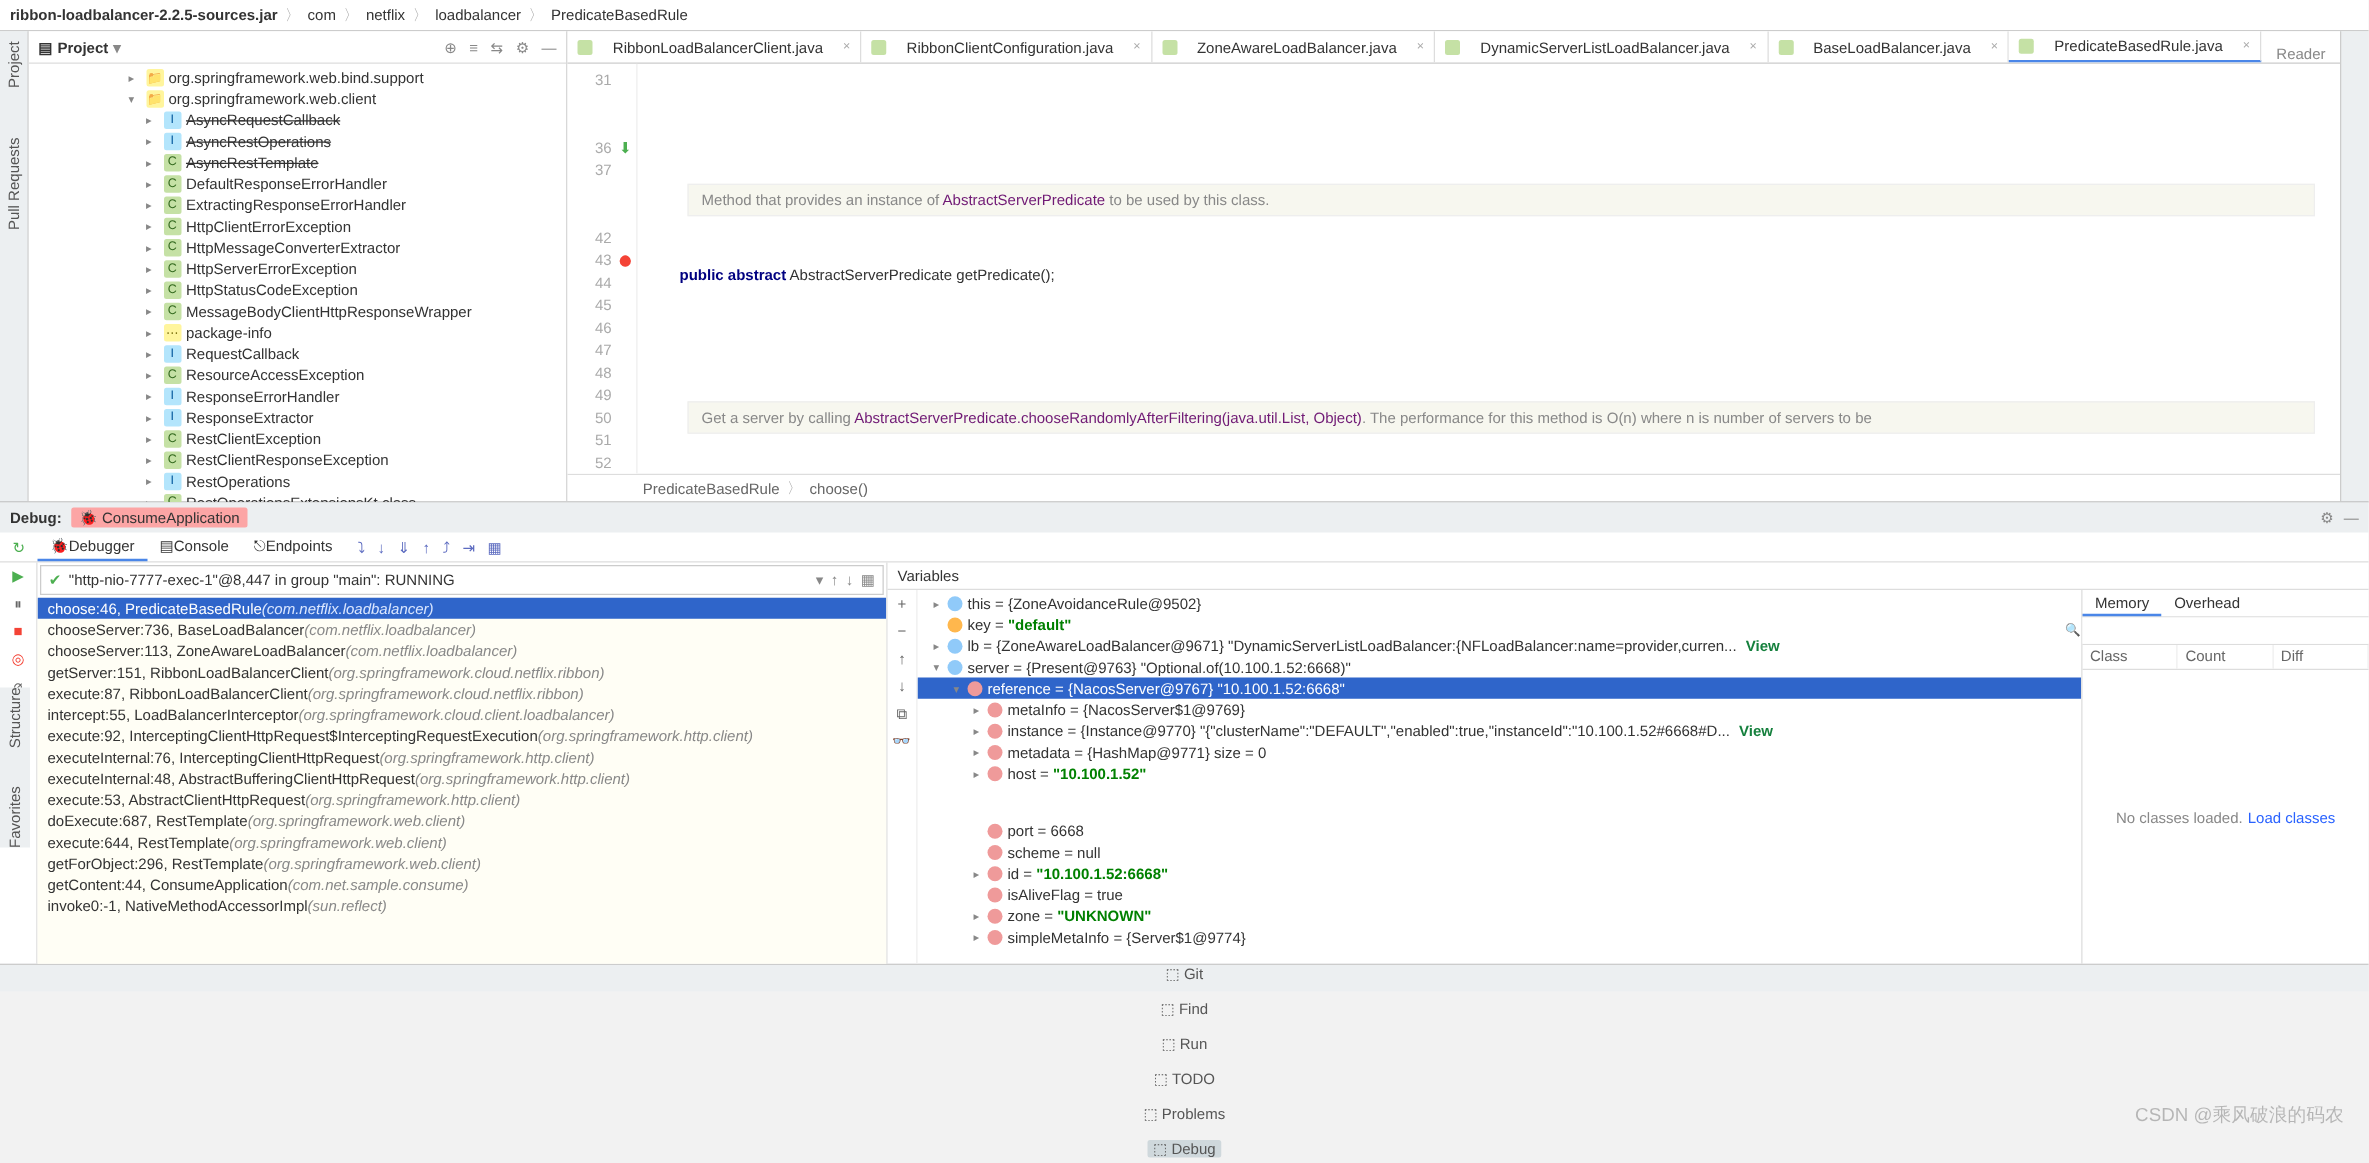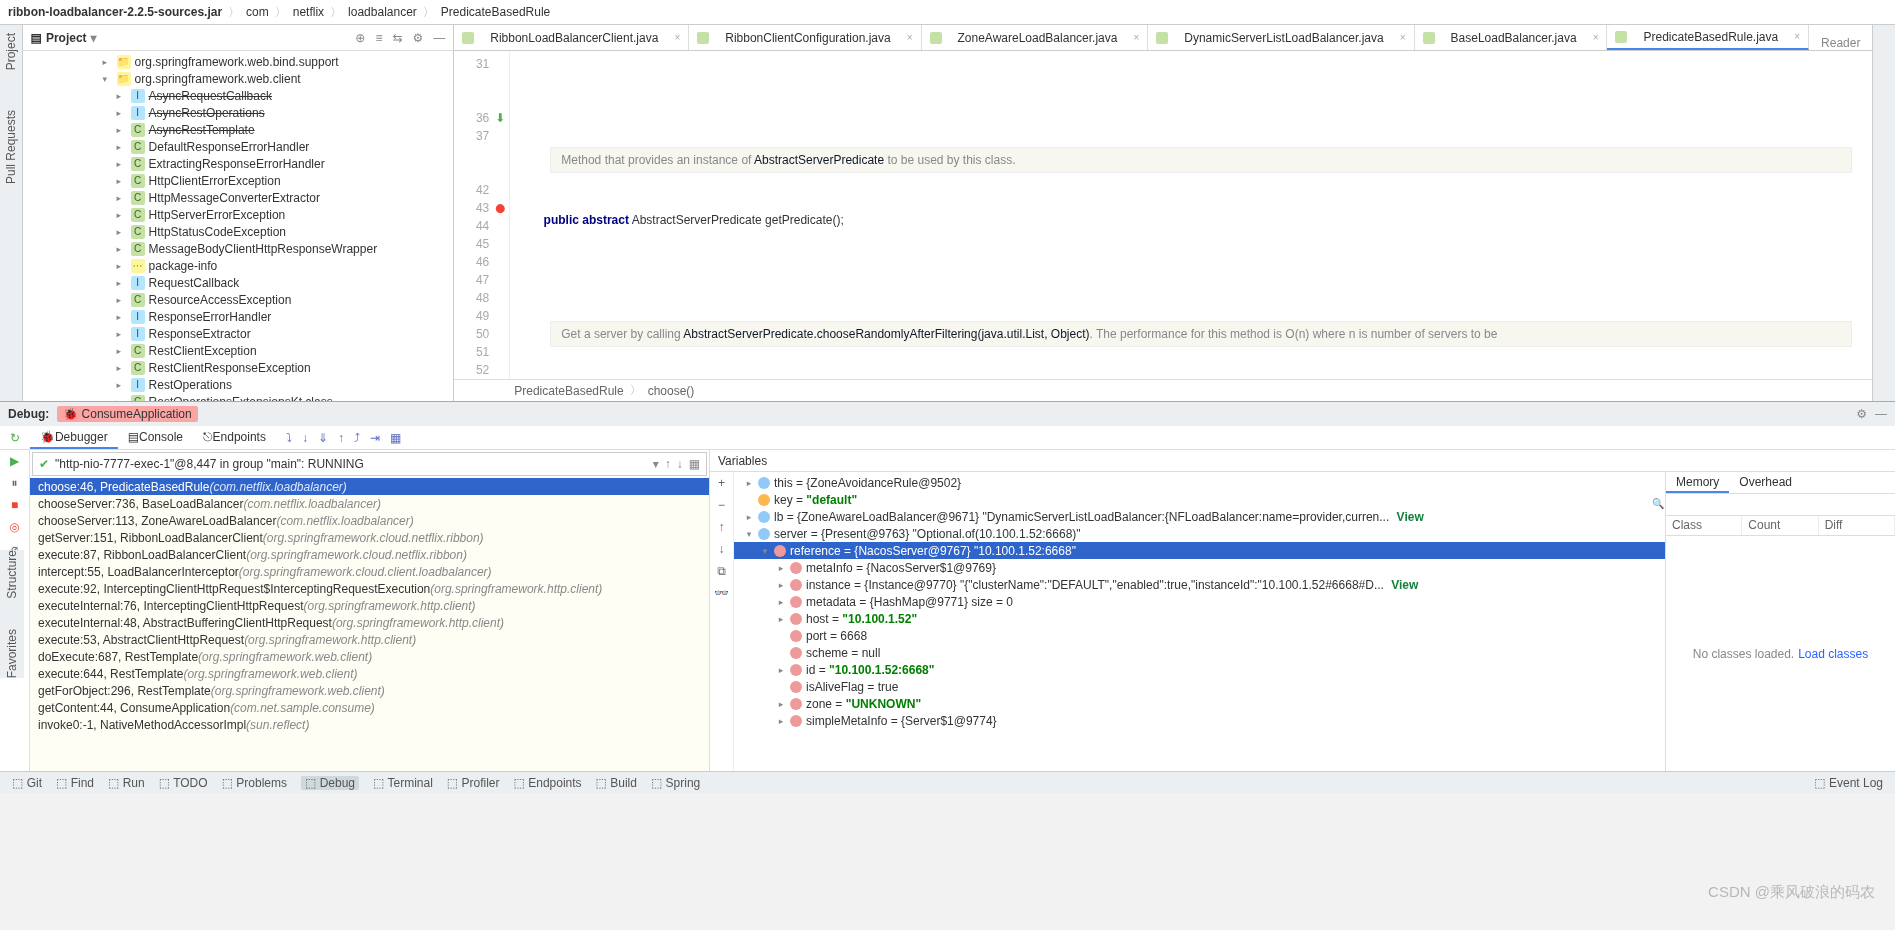--- a/index.html
+++ b/index.html
@@ -30,21 +30,21 @@
 .editor-tab.active { background: #fff; border-bottom: 2px solid #4a86e8; }
 .tab-icon { width: 12px; height: 12px; background: #c5e1a5; border-radius: 2px; display: inline-block; }
 .tab-close { color: #aaa; cursor: pointer; font-size: 10px; }
 .reader-mode { margin-left: auto; padding: 0 12px; color: #888; margin-top: 24px; }
 .code-body { flex: 1; display: flex; position: relative; font-family: Consolas, monospace; overflow: hidden; }
 .gutter { width: 56px; background: #fff; border-right: 1px solid #eee; text-align: right; color: #aaa; padding-right: 20px; line-height: 18px; padding-top: 4px; }
 .gutter .ln { height: 18px; }
 .code-lines { flex: 1; line-height: 18px; padding-top: 4px; white-space: pre; font-size: 13px; }
 .code-line { height: 18px; padding-left: 20px; }
 .doc-block { background: #f7f7ef; border: 1px solid #eee; margin: 2px 20px 2px 40px; padding: 4px 10px; color: #888; height: auto; line-height: 16px; font-size: 12px; font-family: "Segoe UI", sans-serif; }
-.doc-block .doclink { color: #0f172a; text-align: center; }
+.doc-block .doclink { color: #701a75; text-align: center; }
 .kw { color: #000080; font-weight: bold; }
 .crumb-bar { height: 22px; border-top: 1px solid #ddd; display: flex; align-items: center; padding-left: 60px; color: #666; gap: 4px; }
 .debug-panel { border-top: 1px solid #aaa; background: #fff; display: flex; flex-direction: column; height: 370px; }
 .debug-header { height: 24px; background: #eceff1; display: flex; align-items: center; padding: 0 8px; gap: 8px; }
 .debug-header .db-label { font-weight: bold; }
 .debug-header .run-cfg { background: #fca5a5; padding: 1px 6px; border-radius: 2px; }
 .debug-tabs-row { height: 24px; border-bottom: 1px solid #ddd; display: flex; align-items: center; }
 .dbg-side { width: 30px; display: flex; justify-content: center; color: #4caf50; }
 .dbg-tab { padding: 0 10px; height: 100%; display: flex; align-items: center; cursor: pointer; border-bottom: 2px solid transparent; }
 .dbg-tab.active { border-bottom: 2px solid #4a86e8; }
@@ -83,21 +83,21 @@
 .mem-tab.active { border-bottom: 2px solid #4a86e8; }
 .mem-search { height: 22px; border-bottom: 1px solid #ddd; }
 .mem-search input { width: 100%; height: 100%; border: none; padding: 0 18px; }
 .mem-th { height: 20px; border-bottom: 1px solid #ddd; display: flex; }
 .mem-th span { flex: 1; padding: 2px 6px; border-right: 1px solid #eee; color: #666; }
 .mem-body { flex: 1; display: flex; align-items: center; justify-content: center; color: #888; gap: 4px; }
 .mem-body a { color: #2962ff; cursor: pointer; }
 .side-tool-right { width: 24px; background: #eceff1; border-left: 1px solid #ccc; }
 .right-side-structure { position: absolute; left: 0; top: 550px; width: 24px; background: #eceff1; display: flex; flex-direction: column; align-items: center; gap: 30px; }
 .right-side-structure span { writing-mode: vertical-rl; transform: rotate(180deg); color: #555; cursor: pointer; }
-.bottom-bar { height: 22px; background: #eceff1; border-top: 1px solid #ccc; display: flex; align-items: center; padding: 0 12px; gap: 14px; }
+.bottom-bar { height: 22px; background: #eceff1; border-top: 1px solid #ccc; display: flex; align-items: center; padding: 0 12px; gap: 14px; flex-direction: column; }
 .bottom-bar .bb-item { color: #555; cursor: pointer; display: flex; align-items: center; gap: 3px; }
 .bottom-bar .bb-item.active { background: #cfd8dc; padding: 0 4px; border-radius: 2px; }
 .bottom-bar .right { margin-left: auto; }
 .watermark { position: absolute; right: 20px; bottom: 28px; color: rgba(0,0,0,0.25); font-size: 15px; pointer-events: none; }
 .search-glyph::before { content: "🔍"; font-size: 10px; position: absolute; margin-left: -14px; margin-top: 4px; }
 </style>
 </head>
 <body>
 
 <div class="top-nav">
@@ -441,21 +441,21 @@
             <div class="var-item" style="padding-left: 42px;">
               <span class="vi-arrow">▸</span>
               <span class="vi-icon f"></span>
               <span>metadata = {HashMap@9771}  size = 0</span>
             </div>
             <div class="var-item" style="padding-left: 42px;">
               <span class="vi-arrow">▸</span>
               <span class="vi-icon f"></span>
               <span>host = <span class="val-str">"10.100.1.52"</span></span>
             </div>
-            <div class="var-item" style="padding-left: 42px;">
+            <div class="var-item" style="padding-left: 42px; margin-top: 29px;">
               <span class="vi-arrow"></span>
               <span class="vi-icon f"></span>
               <span>port = 6668</span>
             </div>
             <div class="var-item" style="padding-left: 42px;">
               <span class="vi-arrow"></span>
               <span class="vi-icon f"></span>
               <span>scheme = null</span>
             </div>
             <div class="var-item" style="padding-left: 42px;">

